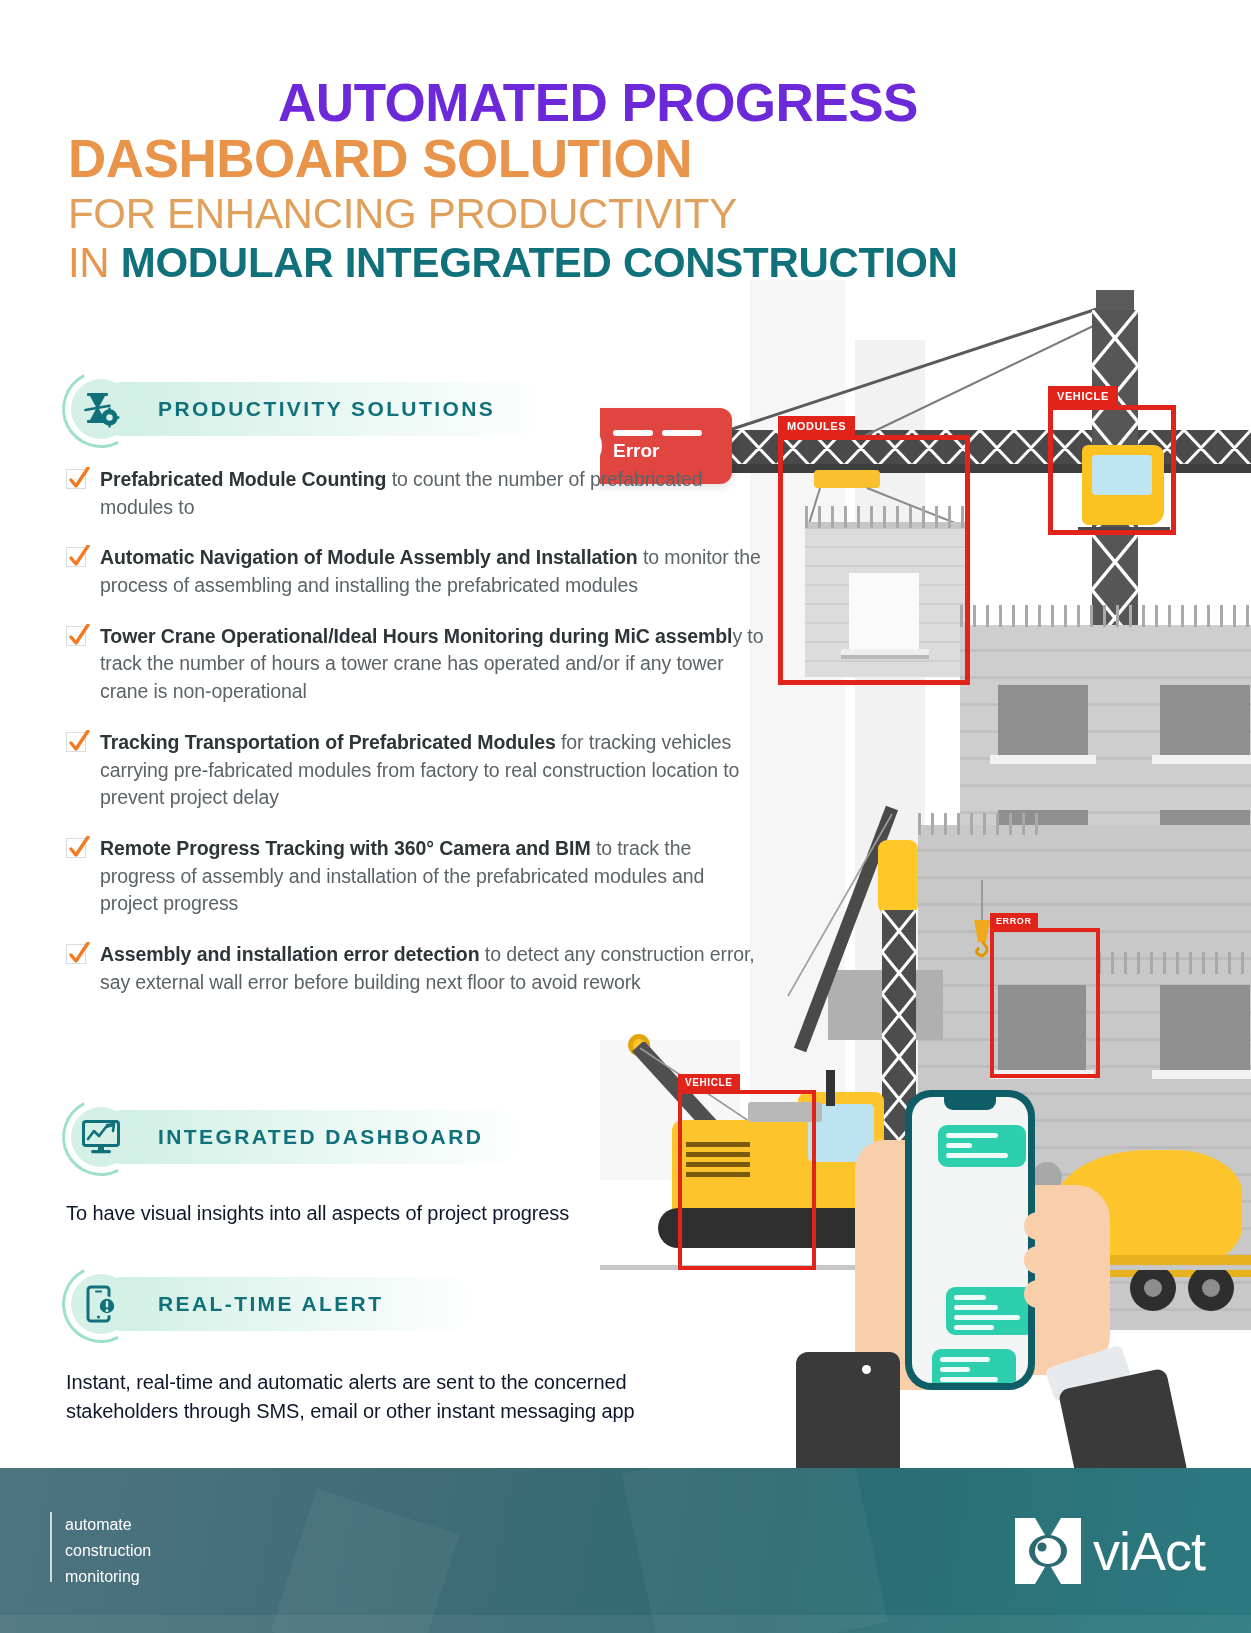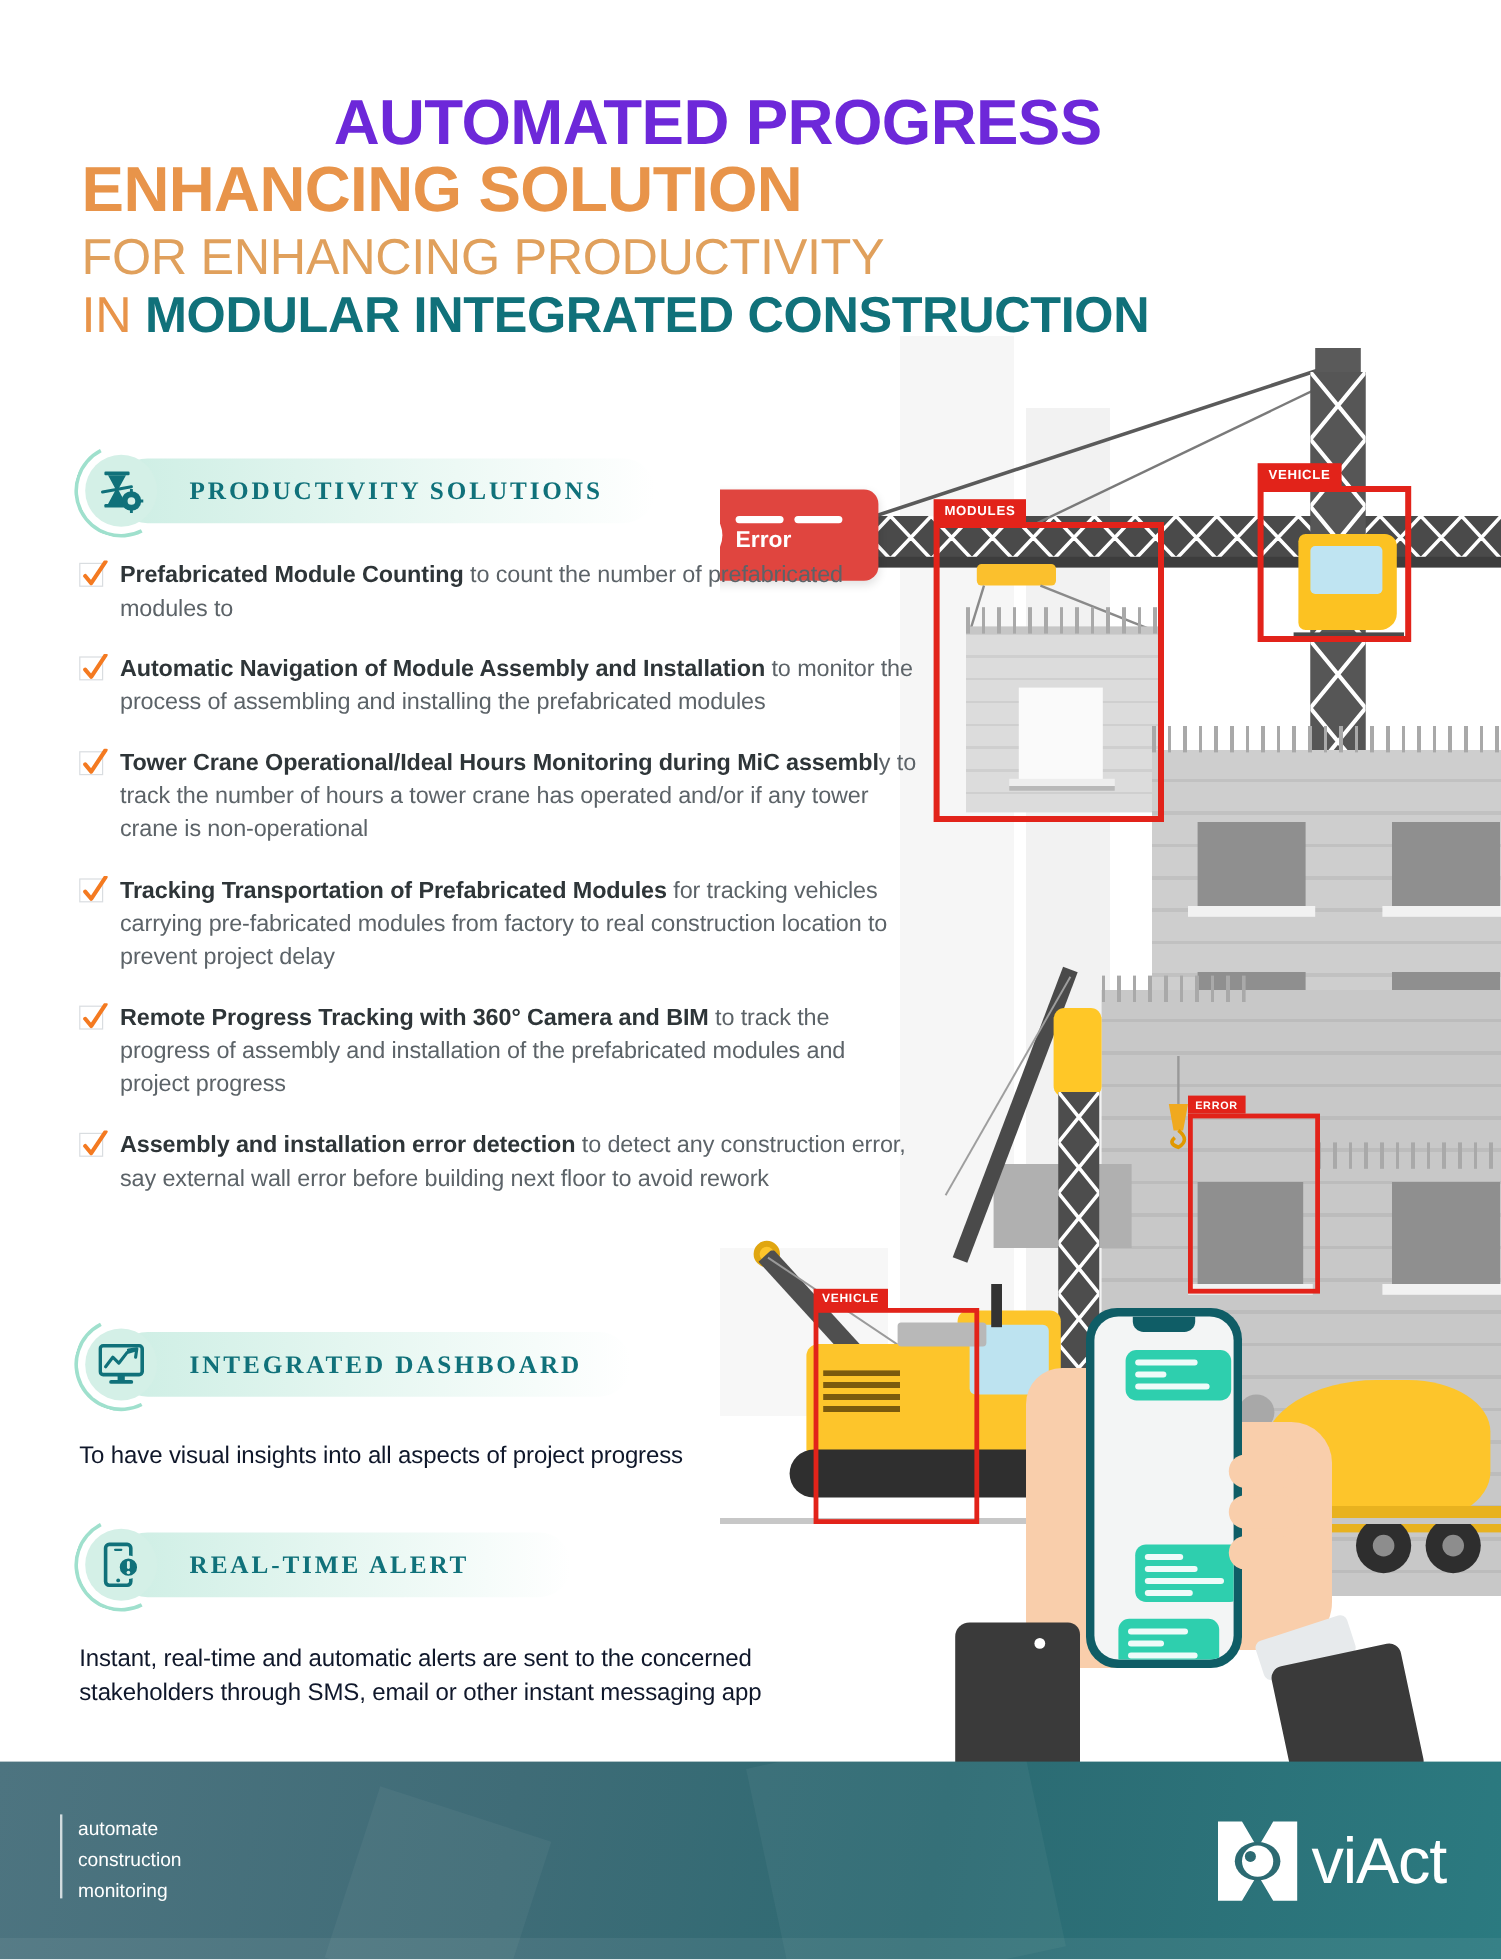--- a/index.html
+++ b/index.html
@@ -118,21 +118,21 @@
     position:absolute; left:0; top:0; width:78px; height:78px; border-radius:50%;
     border:3px solid #9fe0cd; border-right-color:transparent; border-top-color:transparent;
     transform:rotate(18deg);
   }
   .sec-circle {
     position:absolute; left:9px; top:9px; width:60px; height:60px; border-radius:50%;
     background:#d4f0e7; display:flex; align-items:center; justify-content:center;
   }
   .sec-title {
     position:relative; margin-left:18px; color:#10717a; font-size:21px; font-weight:bold;
-    letter-spacing:2.4px; font-family:Liberation Serif, serif;
+    letter-spacing:2.4px; font-family:Liberation Sans, sans-serif;
   }
 
   .bullets { position:absolute; left:66px; top:466px; width:700px; }
   .bullet { display:flex; gap:14px; margin-bottom:23px; }
   .cbox {
     flex:0 0 auto; width:20px; height:20px; margin-top:3px; border:1.6px solid #d9dde0;
     background:#fff; position:relative;
   }
   .cbox svg { position:absolute; left:1px; top:-3px; }
   .btext { font-size:19.5px; line-height:1.42; color:#5c6368; letter-spacing:-0.1px; }
@@ -343,21 +343,21 @@
     <div class="sleeve" style="left:196px;top:1072px;width:104px;height:130px;border-radius:12px 10px 0 0;"></div>
     <div class="cuff" style="left:448px;top:1076px;width:80px;height:34px;transform:rotate(-18deg);border-radius:6px;"></div>
     <div class="sleeve" style="left:468px;top:1098px;width:110px;height:110px;border-radius:10px;transform:rotate(-12deg);"></div>
     <div style="position:absolute;left:262px;top:1085px;width:9px;height:9px;border-radius:50%;background:#fff;"></div>
   </div>
 
   <div class="content">
 
     <div class="title">
       <span class="t-l1">AUTOMATED PROGRESS</span>
-      <span class="t-l2">ENHANCING SOLUTION</span>
+      <span class="t-l2">DASHBOARD SOLUTION</span>
       <span class="t-l3">FOR ENHANCING PRODUCTIVITY</span>
       <span class="t-l4"><span class="in">IN </span><span class="rest">MODULAR INTEGRATED CONSTRUCTION</span></span>
     </div>
 
     <div class="sec-head" style="left:62px; top:376px;">
       <div class="sec-pill"></div>
       <div class="sec-ico-wrap">
         <div class="sec-ring"></div>
         <div class="sec-circle">
           <svg width="38" height="38" viewBox="0 0 38 38">

